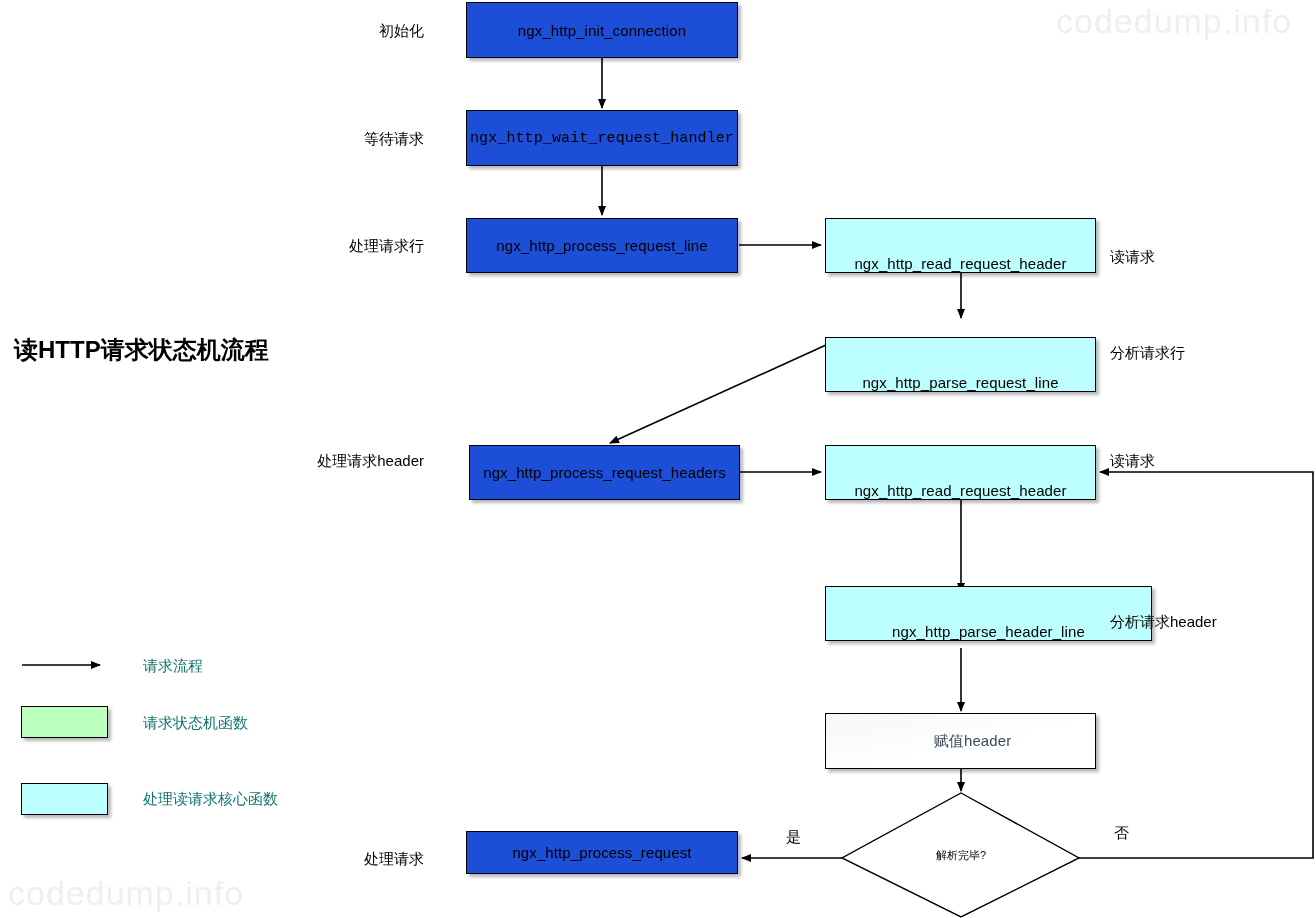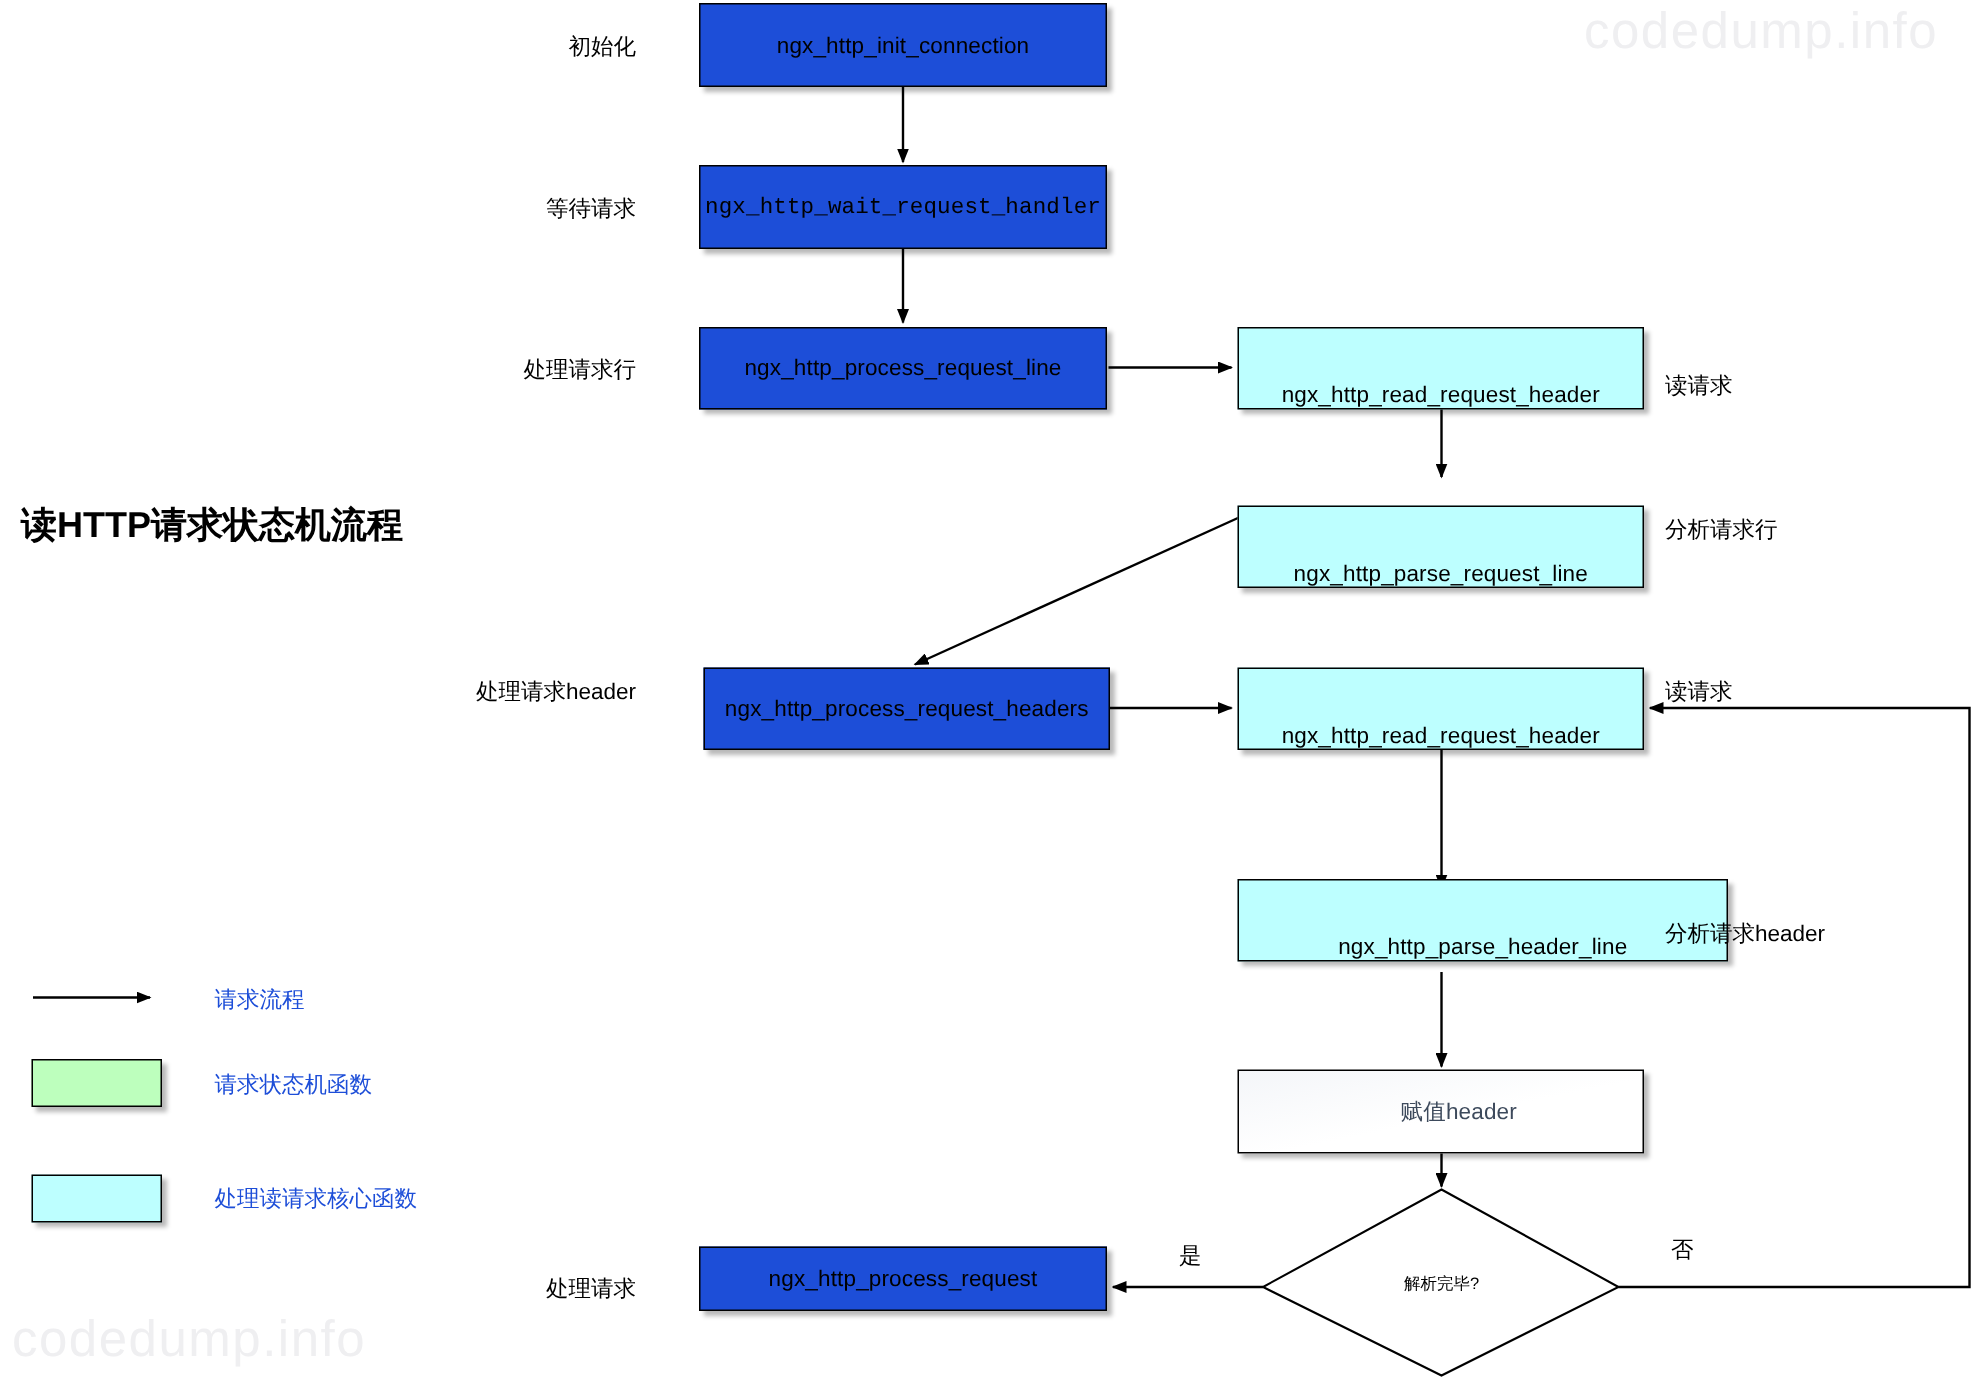--- a/index.html
+++ b/index.html
@@ -70,21 +70,21 @@
     position: absolute;
     box-sizing: border-box;
     border: 1.5px solid #000000;
     box-shadow: 3px 3px 3px rgba(0,0,0,0.28);
   }
   .legend-swatch.green { background: #BDFFBD; }
   .legend-swatch.blue  { background: #BDFFFF; }
   .legend-text {
     position: absolute;
     font-size: 15px;
-    color: #1d4ed8;
+    color: #0f766e;
     white-space: nowrap;
   }
   .watermark {
     position: absolute;
     font-size: 34px;
     color: #efeff1;
     letter-spacing: 1px;
     white-space: nowrap;
     user-select: none;
   }

